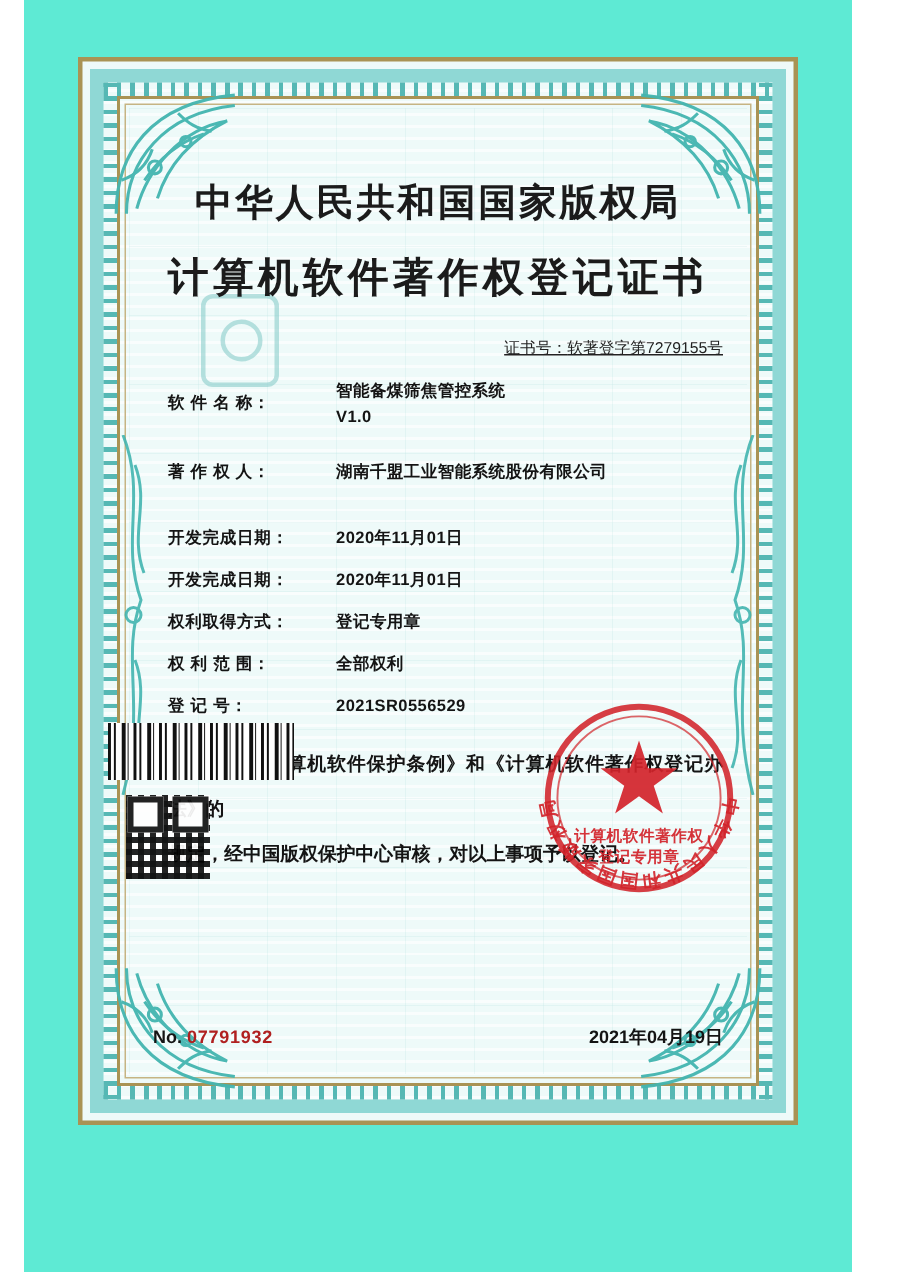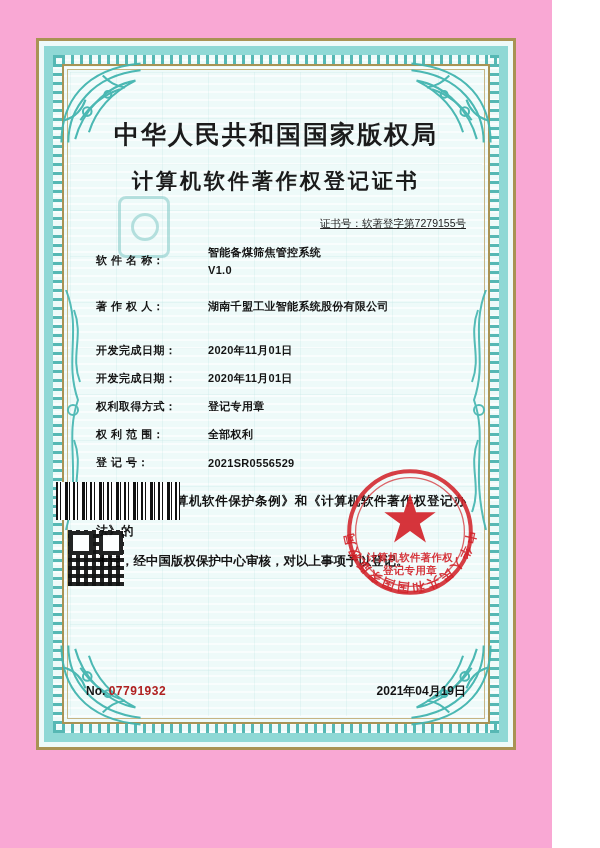--- a/index.html
+++ b/index.html
@@ -11,22 +11,23 @@
     width: 600px;
     height: 848px;
     font-family: "Liberation Sans", sans-serif;
     overflow: hidden;
   }
 
   .certificate {
     position: relative;
     width: 552px;
     height: 848px;
-    background: #f9a8d4;
-    box-sizing: border-box;
+    background: #5eead4;
+    box-sizing: border-box;
+    margin-left: 16px;
   }
 
   
   .frame-outer {
     position: absolute;
     left: 36px;
     top: 38px;
     right: 36px;
     bottom: 98px;
     border: 3px solid #a99354;
@@ -148,21 +149,21 @@
     font-weight: bold;
     font-size: 25px;
     letter-spacing: 2px;
     color: #1b1b1b;
     margin-top: 28px;
   }
   .title-2 {
     text-align: center;
     font-family: "Liberation Serif", serif;
     font-weight: bold;
-    font-size: 21px;
+    font-size: 27px;
     letter-spacing: 3px;
     color: #1b1b1b;
     margin-top: 16px;
   }
 
   .cert-no {
     text-align: right;
     font-size: 10.5px;
     color: #222;
     margin-top: 22px;

